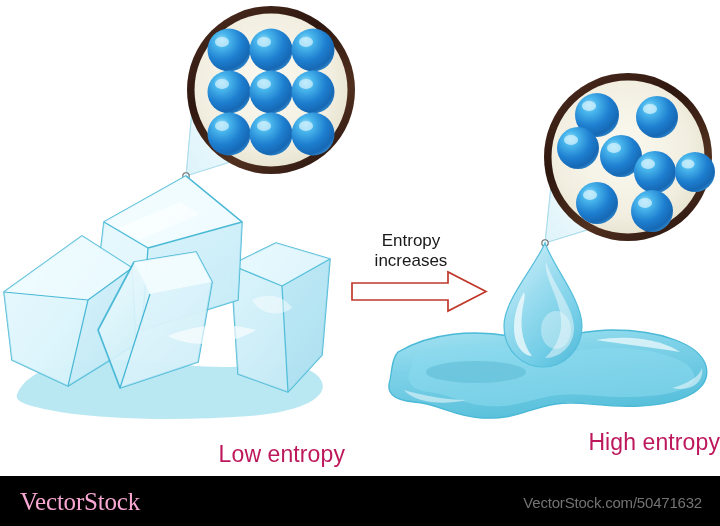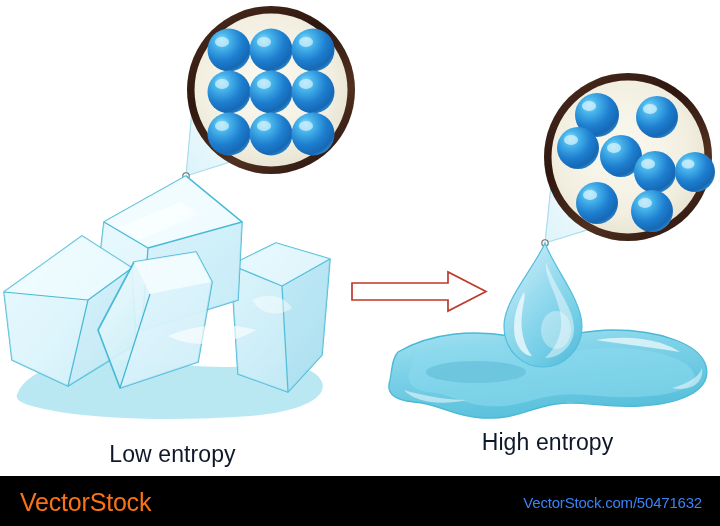--- a/index.html
+++ b/index.html
@@ -20,25 +20,25 @@
   }
   .art {
     position: absolute;
     left: 0;
     top: 0;
     width: 720px;
     height: 526px;
   }
   .label {
     position: absolute;
-    color: #0f172a;
+    color: #be185d;
     font-size: 23px;
     font-family: "Liberation Sans", sans-serif;
     white-space: nowrap;
-    text-align: center;
+    text-align: right;
     letter-spacing: 0.1px;
   }
   #low-entropy-label {
     left: 0;
     top: 441px;
     width: 345px;
   }
   #high-entropy-label {
     left: 375px;
     top: 429px;
@@ -61,30 +61,30 @@
     left: 0;
     top: 476px;
     width: 720px;
     height: 50px;
     background: #000000;
   }
   #watermark-brand {
     position: absolute;
     left: 20px;
     top: 12px;
-    color: #f97316;
+    color: #f9a8d4;
     font-size: 25px;
-    font-family: Liberation Sans, sans-serif;
+    font-family: Liberation Serif, serif;
     letter-spacing: -0.2px;
   }
   #watermark-url {
     position: absolute;
     right: 18px;
     top: 18px;
-    color: #3b82f6;
+    color: #737373;
     font-size: 15px;
     font-family: "Liberation Sans", sans-serif;
     letter-spacing: -0.2px;
   }
 </style>
 </head>
 <body>
 
 <div id="stage">
 
@@ -285,20 +285,24 @@
         <ellipse cx="590" cy="195" rx="7" ry="5" fill="#cdeffc" opacity="0.78"></ellipse>
         <ellipse cx="645" cy="203" rx="7" ry="5" fill="#cdeffc" opacity="0.78"></ellipse>
       </g>
     </g>
 
     <g>
       <path d="M 352,283 L 448,283 L 448,272 L 486,291.5 L 448,311 L 448,300 L 352,300 Z" fill="none" stroke="#c0392b" stroke-width="1.7" stroke-linejoin="miter"></path>
     </g>
   </svg>
 
+  <div class="arrow-caption">
+    <span>Entropy</span>
+    <span>increases</span>
+  </div>
 
   <div class="label" id="low-entropy-label">Low entropy</div>
 
   <div class="label" id="high-entropy-label">High entropy</div>
 
   <div id="watermark-bar">
     <div id="watermark-brand">VectorStock</div>
     <div id="watermark-url">VectorStock.com/50471632</div>
   </div>
 

